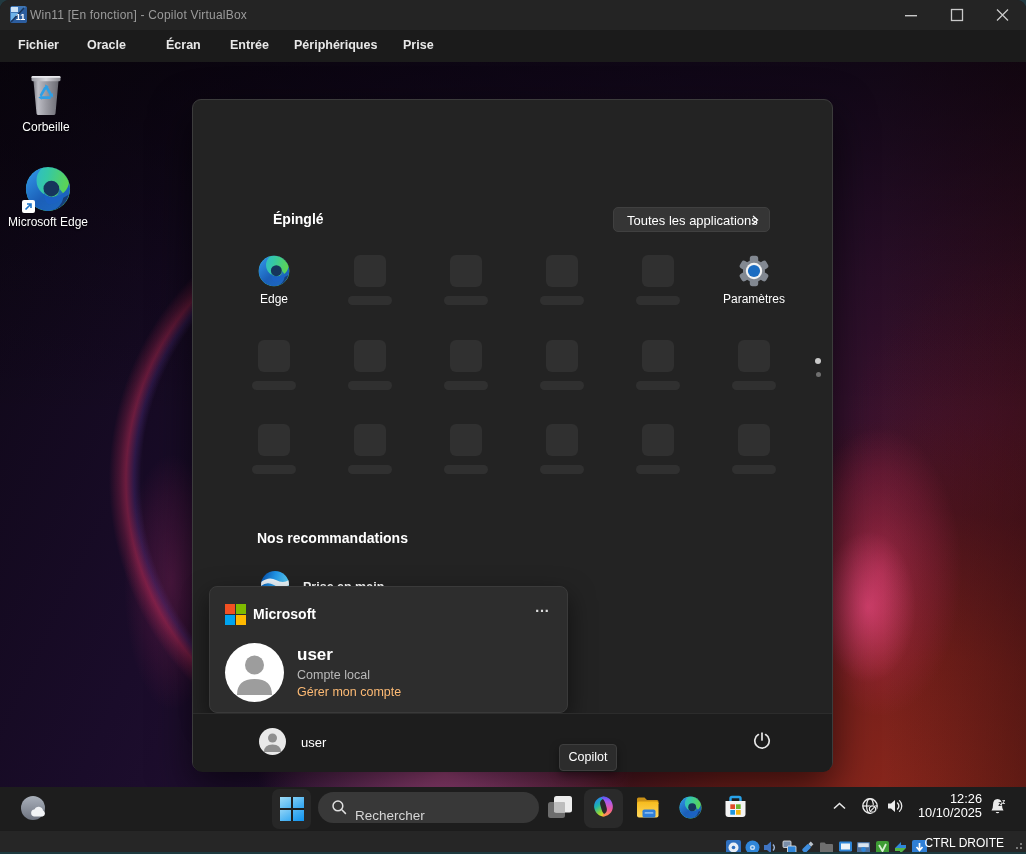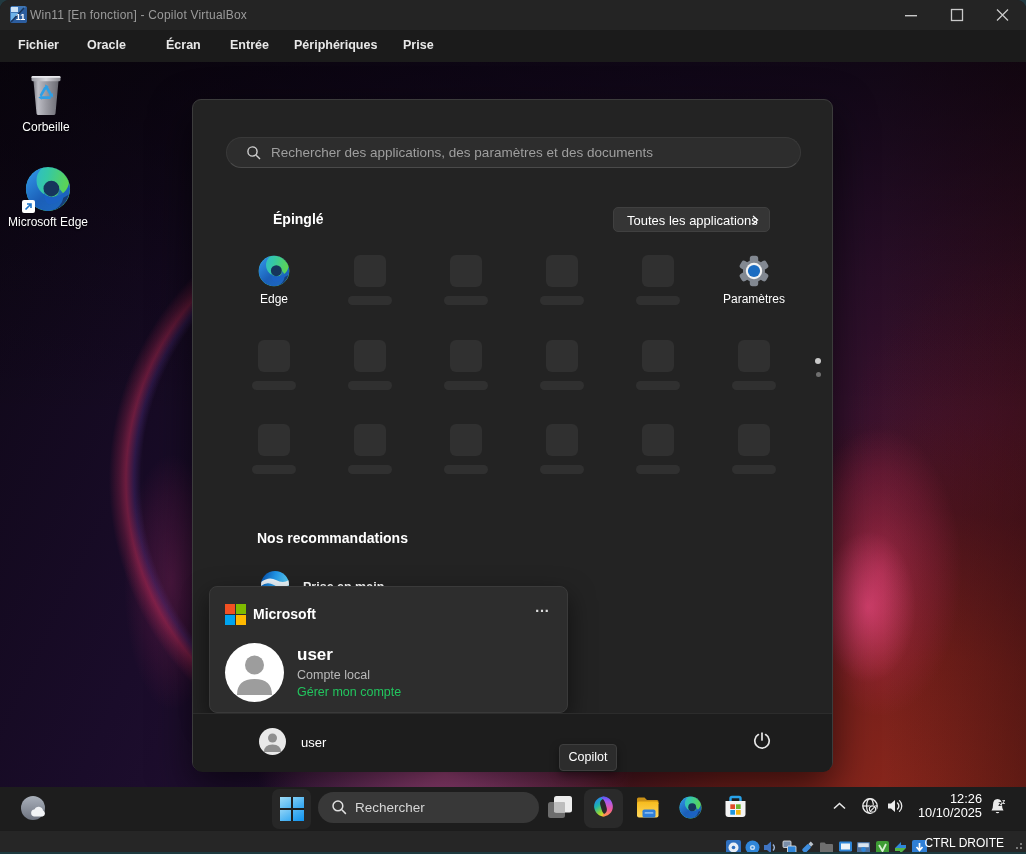--- a/index.html
+++ b/index.html
@@ -30,21 +30,21 @@
       radial-gradient(ellipse 380px 300px at 515px 655px, rgba(92,30,88,.26) 0%, rgba(0,0,0,0) 75%),
       linear-gradient(115deg, #0d0714 0%, #1a0c2a 30%, #231033 50%, #271132 62%, #33112e 72%, #45132a 83%, #511621 93%, #541711 100%);
   }
   
   .dicon{position:absolute;text-align:center;color:#fff;font-size:12px;text-shadow:0 1px 2px rgba(0,0,0,.9);}
   
   #taskbar{position:absolute;left:0;top:725px;width:1026px;height:43px;background:#1d1d1d;}
   #tb-start{position:absolute;left:272px;top:2px;width:39px;height:40px;background:#272727;border-radius:7px;}
   #tb-search{position:absolute;left:318px;top:5px;width:221px;height:31px;background:#383838;border-radius:16px;color:#d6d6d6;font-size:13.5px;}
   #tb-search .mag{position:absolute;left:13px;top:7px;}
-  #tb-search .stxt{position:absolute;left:37px;top:8px;text-align:center;}
+  #tb-search .stxt{position:absolute;left:37px;top:16px;text-align:center;}
   .tbico{position:absolute;top:9px;}
   #clock{position:absolute;right:44px;top:5px;text-align:right;font-size:12.8px;line-height:13.5px;color:#fff;}
   
   #statusbar{position:absolute;left:0;top:830px;width:1026px;height:22px;background:#262626;border-top:1px solid #1c1c1c;}
   #tealline{position:absolute;left:0;top:852px;width:1026px;height:2px;background:#1d3a3f;}
   .sico{position:absolute;top:4px;width:15px;height:15px;}
   #ctrl{position:absolute;right:22px;top:5px;color:#fff;font-size:12px;}
   
   #startmenu{position:absolute;left:192px;top:37px;width:641px;height:672px;background:#232323;border:1px solid #3c3c3c;border-radius:9px;box-shadow:0 16px 40px rgba(0,0,0,.6);}
   #sm-search{position:absolute;left:33px;top:37px;width:575px;height:31px;background:#2d2d2d;border:1px solid #393939;border-bottom-color:#4a4a4a;border-radius:16px;}
@@ -133,27 +133,20 @@
         <g fill="#2e9fe6">
           <path d="M16.2 10.5 L19.8 12.6 L16.2 14.8 Z"></path>
           <path d="M23.9 19.2 L23.9 23.4 L20.2 21.2 Z"></path>
           <path d="M12.9 25.8 L9.3 23.6 L12.9 21.4 Z"></path>
         </g>
       </svg>
       <div style="margin-top:4px">Corbeille</div>
     </div>
 
     <div id="startmenu">
-      <div id="sm-search">
-        <svg class="mag" width="16" height="16" viewBox="0 0 16 16">
-              <circle cx="6.5" cy="6.5" r="4.6" fill="none" stroke="#cfcfcf" stroke-width="1.4"></circle>
-              <path d="M10.2 10.2 L14 14" stroke="#cfcfcf" stroke-width="1.4"></path>
-            </svg>
-        <span class="stxt">Rechercher des applications, des paramètres et des documents</span>
-      </div>
       <div class="smh" style="left:64px;top:111px;margin-left:16px;">Épinglé</div>
       <div id="allapps">
             <span style="position:absolute;left:13px;top:5px;">Toutes les applications</span>
         <svg width="10" height="10" viewBox="0 0 10 10" style="position:absolute;right:9px;top:7px;">
               <path d="M3 1 L7.5 5 L3 9" stroke="#fff" stroke-width="1.3" fill="none"></path>
             </svg>
       </div>
 
       <div id="grid">
             <svg style="position:absolute;left:65px;top:155px;" width="32" height="32" viewBox="0 0 24 24">
@@ -230,21 +223,21 @@
         <div style="position:absolute;left:43px;top:19px;color:#fff;font-size:14px;font-weight:bold;">Microsoft</div>
         <div style="position:absolute;right:16px;top:11px;color:#dcdcdc;font-size:15px;letter-spacing:1.5px;font-weight:bold;">…</div>
         <div style="position:absolute;left:15px;top:56px;width:59px;height:59px;border-radius:50%;background:#fff;overflow:hidden;">
           <svg width="59" height="59" viewBox="0 0 59 59">
                 <circle cx="29.5" cy="22" r="9.5" fill="#9d9d9d"></circle>
                 <path d="M12 52 Q12 36 29.5 36 Q47 36 47 52 Z" fill="#9d9d9d"></path>
               </svg>
         </div>
         <div style="position:absolute;left:87px;top:58px;color:#fff;font-size:17px;font-weight:bold;">user</div>
         <div style="position:absolute;left:87px;top:81px;color:#b9b9b9;font-size:12.5px;">Compte local</div>
-        <div style="position:absolute;left:87px;top:98px;color:#22c55e;font-size:12.5px;">Gérer mon compte</div>
+        <div style="position:absolute;left:87px;top:98px;color:#fdba74;font-size:12.5px;">Gérer mon compte</div>
       </div>
 
       <div id="sm-bottom">
         <div style="position:absolute;left:66px;top:14px;width:27px;height:27px;border-radius:50%;background:#e9e9e9;overflow:hidden;">
           <svg width="27" height="27" viewBox="0 0 27 27">
                 <circle cx="13.5" cy="10" r="4.5" fill="#8f8f8f"></circle>
                 <path d="M5 24 Q5 16.5 13.5 16.5 Q22 16.5 22 24 Z" fill="#8f8f8f"></path>
               </svg>
         </div>
         <div style="position:absolute;left:108px;top:21px;color:#fff;font-size:13px;">user</div>

